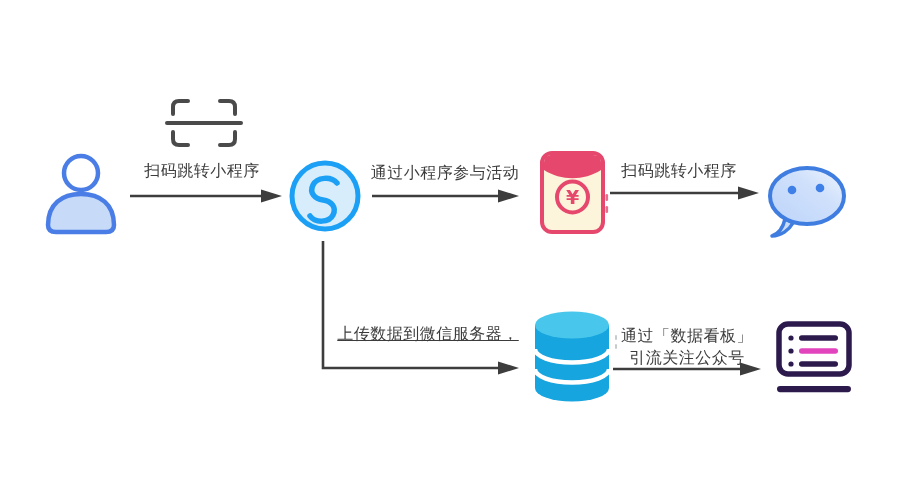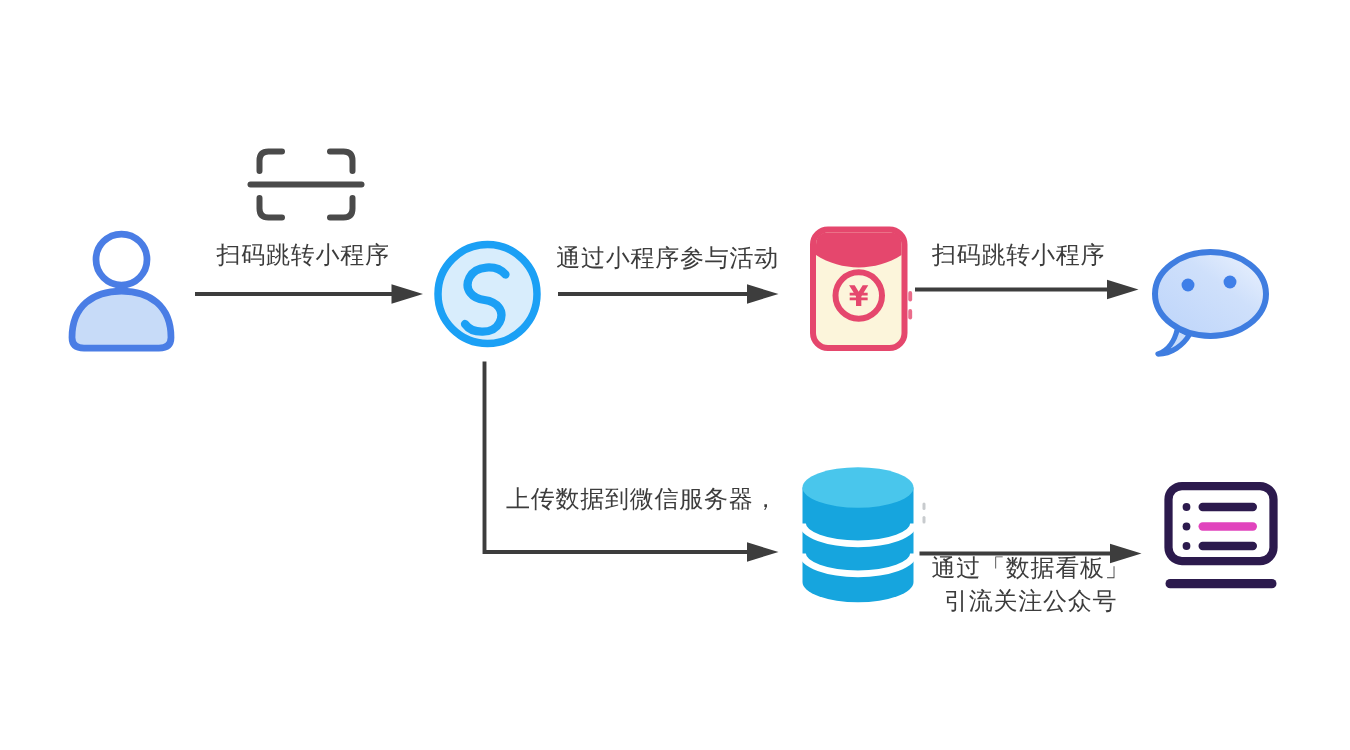--- a/index.html
+++ b/index.html
@@ -128,22 +128,22 @@
       <rect x="5" y="68" width="74" height="6.2" rx="3.1" fill="#2c1a4d"></rect>
     </svg>
   </div>
 
   <div class="flow-label" style="left:202px; top:160px;">扫码跳转小程序</div>
 
   <div class="flow-label" style="left:445px; top:162px;">通过小程序参与活动</div>
 
   <div class="flow-label" style="left:679px; top:160px;">扫码跳转小程序</div>
 
-  <div class="flow-label" style="left:428px; top:323px;">
+  <div class="flow-label" style="left:428px; top:323px;text-decoration:underline;">
     <div>上传数据到微信服务器，</div>
   </div>
 
-  <div class="flow-label" style="left:687px; top:325px;margin-top:44px;">
+  <div class="flow-label" style="left:687px; top:325px;">
     <div>通过「数据看板」</div>
     <div>引流关注公众号</div>
   </div>
 
 </div>
 
 </body></html>

